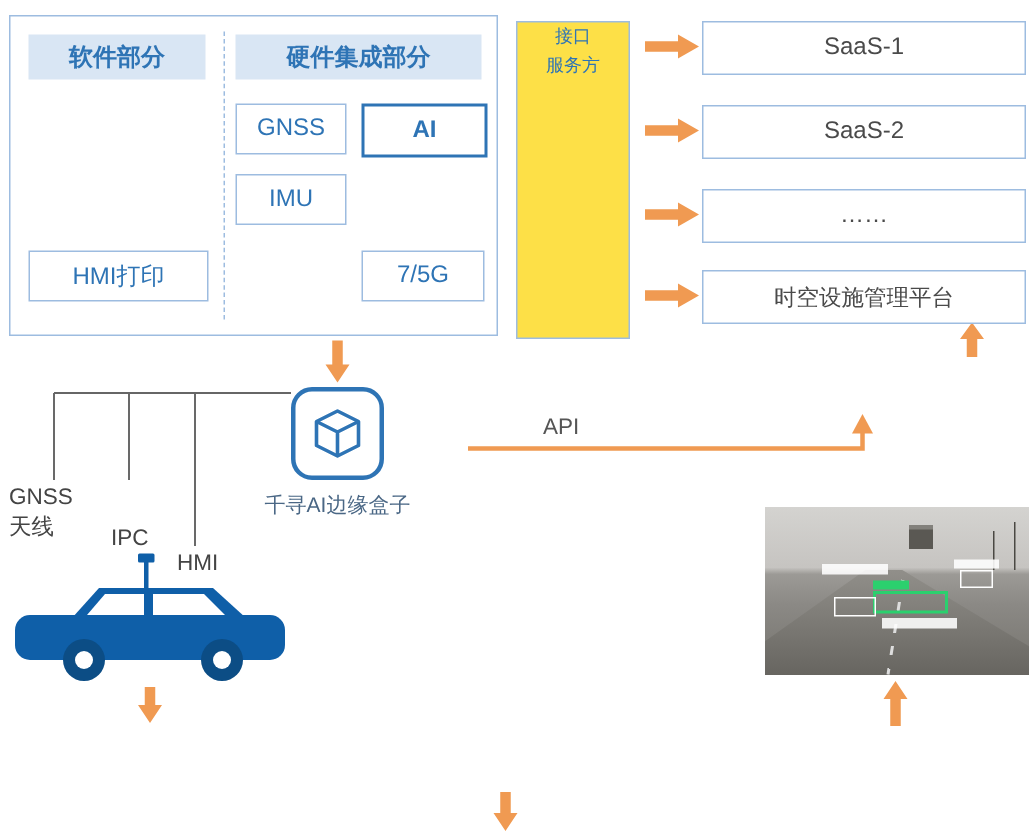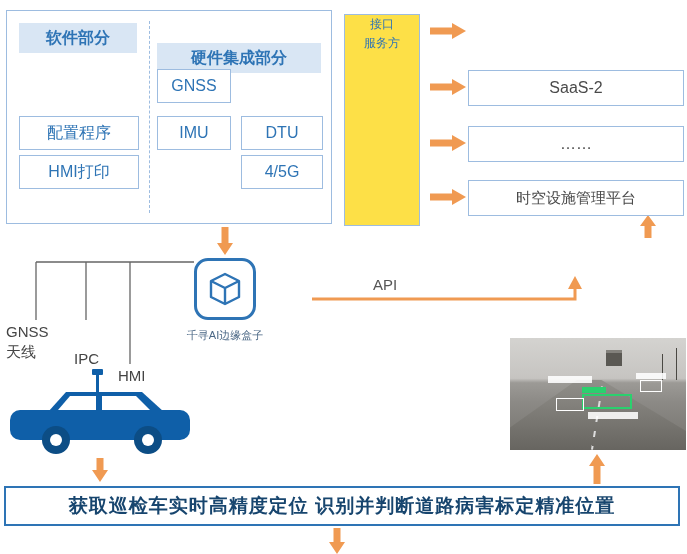--- a/index.html
+++ b/index.html
@@ -11,45 +11,45 @@
   .abs{position:absolute;}
   svg.connectors{position:absolute;left:0;top:0;z-index:1;pointer-events:none;}
   .layer{position:absolute;left:0;top:0;width:100%;height:100%;z-index:2;}
 
   
   .panel{left:6px;top:10px;width:324px;height:212px;border:1px solid #9dbce0;background:#fff;}
   .panel .divider{position:absolute;left:142px;top:10px;bottom:10px;border-left:1px dashed #9dbce0;}
   .hdr{position:absolute;display:flex;align-items:center;justify-content:center;
        background:#d9e6f4;color:#2e74b5;font-size:16px;font-weight:600;}
   .hdr.sw{left:12px;top:12px;width:118px;height:30px;}
-  .hdr.hw{left:150px;top:12px;width:164px;height:30px;margin-top:20px;}
+  .hdr.hw{left:150px;top:12px;width:164px;height:30px;}
   .cell{position:absolute;display:flex;align-items:center;justify-content:center;
         border:1px solid #9dbce0;color:#2e74b5;font-size:16px;background:#fff;}
   .sw-item{left:12px;width:118px;height:32px;}
   .hwA{left:150px;width:72px;height:32px;}
   .hwB{left:234px;width:80px;height:32px;}
-  .r0{top:58px;} .r1{top:105px;} .r2{top:144px;}
+  .r0{top:58px;} .r1{top:105px;} .r2{top:156px;}
   .cell.ai{border:2px solid #2e74b5;font-weight:600;}
 
   
   .ifbox{left:344px;top:14px;width:74px;height:210px;border:1px solid #9dbce0;
          display:flex;flex-direction:column;align-items:center;
          color:#2e74b5;font-size:12px;line-height:1.6;background:#fde047;}
 
   
   .rbox{left:468px;width:214px;height:34px;border:1px solid #9dbce0;background:#fff;
         display:flex;align-items:center;justify-content:center;color:#4a4a4a;font-size:16px;}
   .rb0{top:14px;} .rb1{top:70px;} .rb2{top:126px;} .rb3{top:180px;font-size:15px;} .rb4{top:240px;font-size:15px;}
 
   
   .edge-icon{left:194px;top:258px;width:62px;height:62px;border:3px solid #2e74b5;border-radius:14px;
              background:#fff;display:flex;align-items:center;justify-content:center;box-sizing:border-box;}
-  .edge-label{left:150px;top:328px;width:150px;text-align:center;color:#4a6785;font-size:11px;}
+  .edge-label{left:150px;top:328px;width:150px;text-align:center;color:#4a6785;font-size:14px;}
 
-  .api-label{left:362px;top:276px;color:#555;font-size:15px;margin-left:11px;}
+  .api-label{left:362px;top:276px;color:#555;font-size:15px;}
 
   
   .lbl{color:#444;font-size:15px;line-height:1.35;}
   .lbl.gnss{left:6px;top:322px;width:56px;}
   .lbl.ipc{left:74px;top:322px;margin-top:27px;}
   .lbl.hmi{left:118px;top:366px;}
 
   .car{left:8px;top:366px;width:185px;height:92px;}
 
   
@@ -108,33 +108,33 @@
 
     <path d="M36 262 H194 M36 262 V320 M86 262 V320 M130 262 V364" fill="none" stroke="#666" stroke-width="1.3"></path>
   </svg>
 
   <div class="layer">
 
     <div class="abs panel">
       <div class="divider"></div>
       <div class="hdr sw">软件部分</div>
       <div class="hdr hw">硬件集成部分</div>
-      <div class="cell sw-item r1">配置程序</div>
       <div class="cell sw-item r2">HMI打印</div>
       <div class="cell hwA r0">GNSS</div>
+      <div class="cell hwB r0 ai">AI</div>
       <div class="cell hwA r1">IMU</div>
-      <div class="cell hwB r1">DTU</div>
-      <div class="cell hwB r2">4/5G</div>
+      <div class="cell hwB r2">7/5G</div>
     </div>
 
     <div class="abs ifbox">
       <span>接口</span>
       <span>服务方</span>
     </div>
 
+    <div class="abs rbox rb0">SaaS-1</div>
     <div class="abs rbox rb1">SaaS-2</div>
     <div class="abs rbox rb2">……</div>
     <div class="abs rbox rb3">时空设施管理平台</div>
 
     <div class="abs edge-icon">
       <svg width="36" height="36" viewBox="0 0 36 36">
         <path d="M18 3 L32 10 L32 26 L18 33 L4 26 L4 10 Z" fill="none" stroke="#2e74b5" stroke-width="2.4" stroke-linejoin="round"></path>
         <path d="M4 10 L18 17 L32 10 M18 17 L18 33" fill="none" stroke="#2e74b5" stroke-width="2.4" stroke-linejoin="round"></path>
       </svg>
     </div>
@@ -176,16 +176,15 @@
       <div class="pole p2"></div>
       <div class="det wtag1"></div>
       <div class="det greentag"></div>
       <div class="det greenbox"></div>
       <div class="det wbox1"></div>
       <div class="det wtag2"></div>
       <div class="det wtag3"></div>
       <div class="det wbox2"></div>
     </div>
 
-    <div class="abs banner">获取巡检车实时高精度定位 识别并判断道路病害标定精准位置</div>
 
   </div>
 </div>
 
 </body></html>

